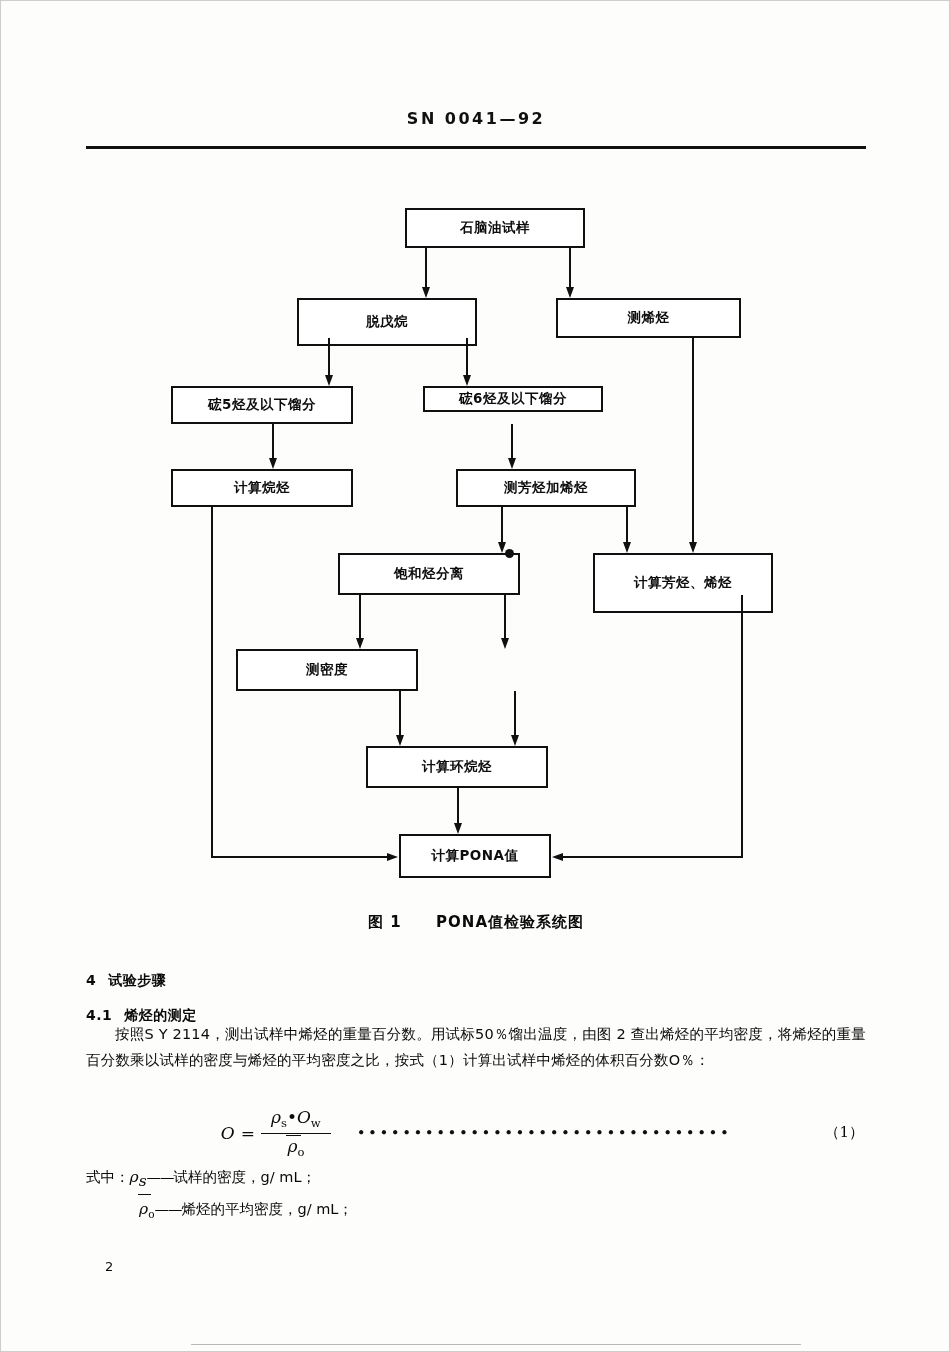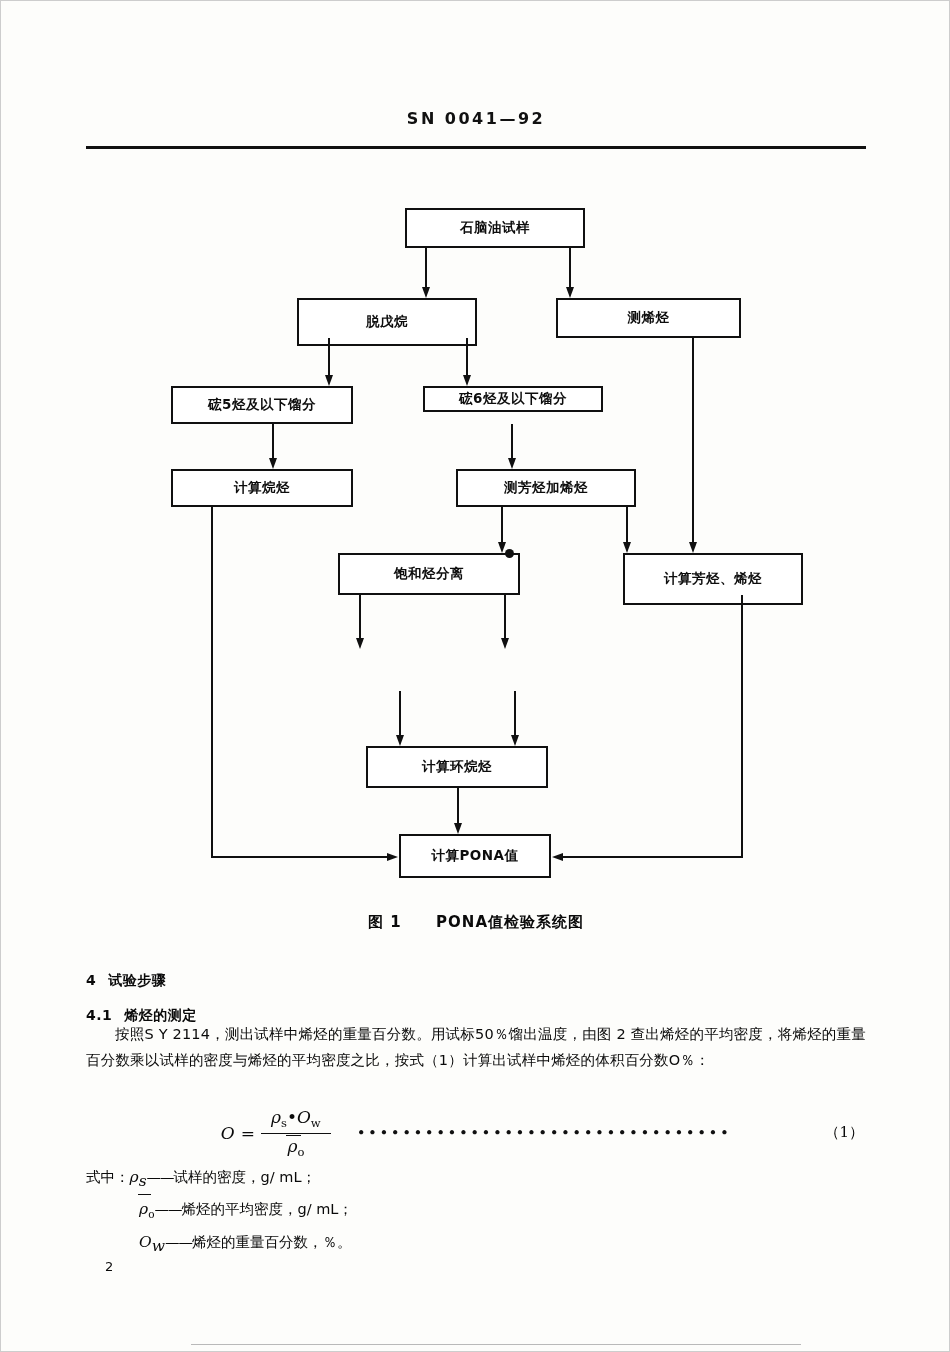--- a/index.html
+++ b/index.html
@@ -276,24 +276,27 @@
     </div>
 
     <div class="fc-box" style="left:455px; top:288px; width:180px; height:38px;">
       <span>测芳烃加烯烃</span>
     </div>
 
     <div class="fc-box" style="left:337px; top:372px; width:182px; height:42px;">
       <span>饱和烃分离</span>
     </div>
 
-    <div class="fc-box" style="left:622px; top:372px; width:180px; height:52px;">
+    <div class="fc-box" style="left:592px; top:372px; width:180px; height:60px;">
       <span>计算芳烃、烯烃</span>
     </div>
 
+    <div class="fc-box" style="left:235px; top:468px; width:182px; height:42px;">
+      <span>测密度</span>
+    </div>
 
 
     <div class="fc-box" style="left:365px; top:565px; width:182px; height:42px;">
       <span>计算环烷烃</span>
     </div>
 
     <div class="fc-box" style="left:398px; top:653px; width:152px; height:44px;">
       <span>计算PONA值</span>
     </div>
 
@@ -384,22 +387,19 @@
   </div>
   <div class="eqnum">（1）</div>
 
   <div class="where-block">
     <div class="where-line">
       <span>式中：</span><span class="sym">ρ</span><sub class="sym">s</sub><span class="dash">——</span><span>试样的密度，g/ mL；</span>
     </div>
     <div class="where-line indent">
       <span class="sym ovl"><span>ρ</span><sub>o</sub></span><span class="dash">——</span><span>烯烃的平均密度，g/ mL；</span>
     </div>
-    <div class="where-line indent">
-      <span class="sym">O</span><sub class="sym">w</sub><span class="dash">——</span><span>烯烃的重量百分数，％。</span>
-    </div>
   </div>
 
   <div class="page-number">2</div>
 
   <div class="bottom-rule"></div>
 
 </div>
 
 </body></html>

